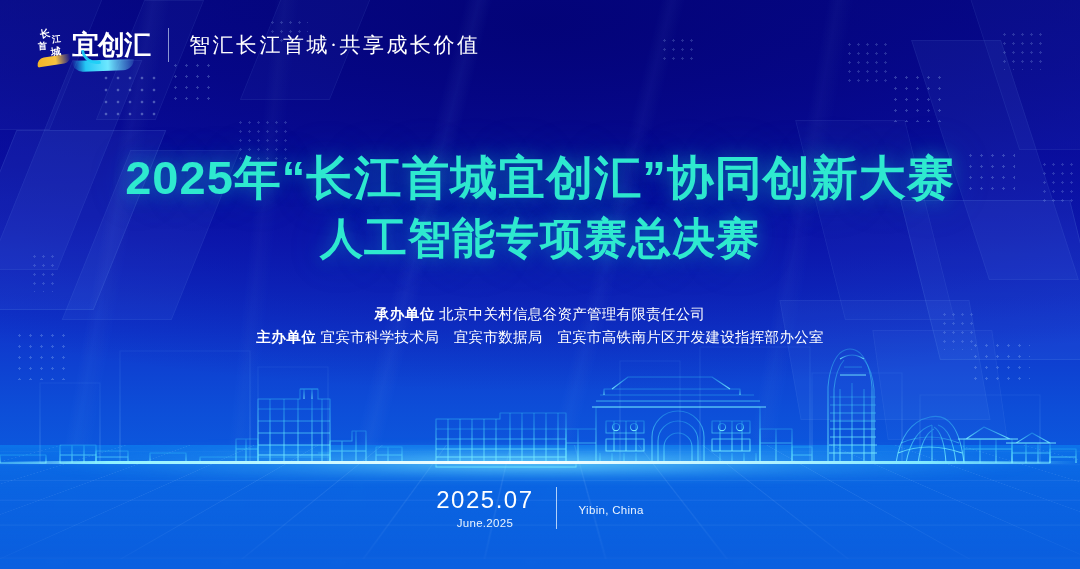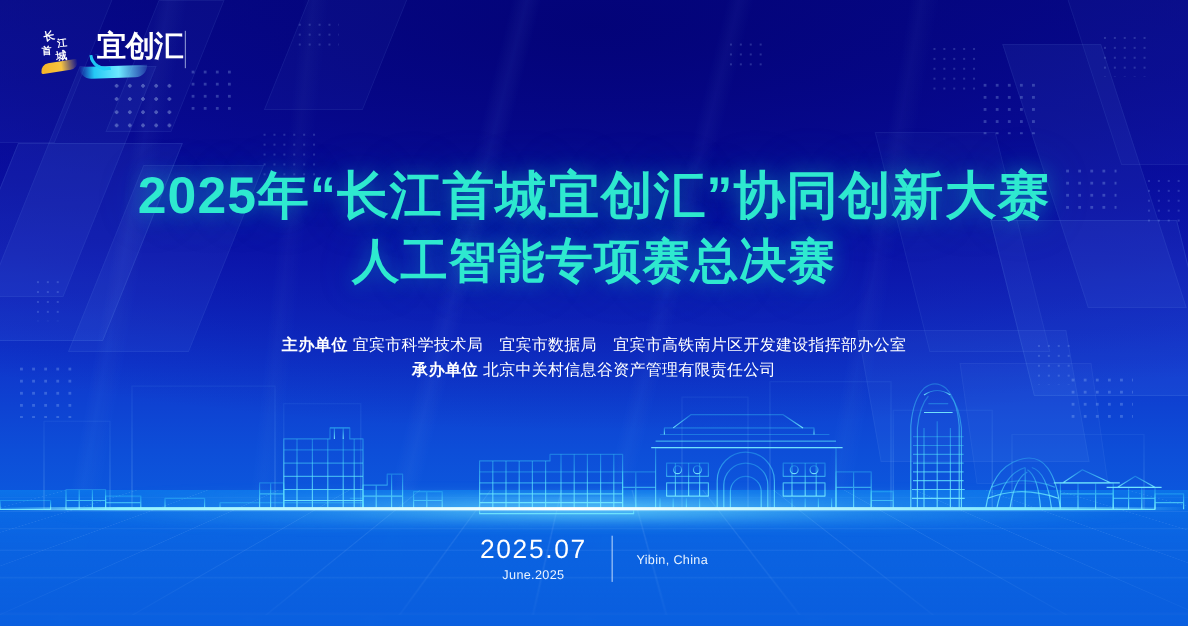--- a/index.html
+++ b/index.html
@@ -91,23 +91,23 @@
   .cal1 { left:2px;  top:5px;  font-size:10px; transform:rotate(-12deg); }
   .cal2 { left:14px; top:11px; font-size:9px;  transform:rotate(-6deg); }
   .cal3 { left:0px;  top:18px; font-size:9px;  transform:rotate(-4deg); }
   .cal4 { left:13px; top:23px; font-size:10px; transform:rotate(-9deg); }
   .brush {
     position:absolute; left:-1px; bottom:1px; width:34px; height:9px;
     background:linear-gradient(90deg,#f5b427 0%,#f7c440 55%,rgba(247,196,64,0) 100%);
     border-radius:9px 2px 9px 2px; transform:rotate(-9deg);
   }
   .logo-word {
-    position:relative; margin-left:18px; color:#ffffff; font-size:27px; font-weight:700;
+    position:relative; margin-left:2px; color:#ffffff; font-size:27px; font-weight:700;
     letter-spacing:-1px; line-height:1; white-space:nowrap;
-    font-family:Liberation Mono, monospace;
+    font-family:Liberation Sans, sans-serif;
   }
   .logo-swoosh {
     position:absolute; left:34px; bottom:-3px; width:62px; height:11px;
     background:linear-gradient(90deg, rgba(31,220,255,0) 0%, #24c8f5 22%, #6ee8ff 58%, rgba(110,232,255,.15) 100%);
     border-radius:0 0 30px 30px; transform:rotate(-2deg);
   }
   .logo-swoosh2 {
     position:absolute; left:44px; bottom:3px; width:18px; height:16px;
     border-bottom:3px solid #1fd0f7; border-left:3px solid #1fd0f7;
     border-radius:0 0 0 16px; transform:rotate(-8deg); opacity:.95;
@@ -309,35 +309,36 @@
         <span class="cal cal4">城</span>
         <span class="brush"></span>
       </div>
       <div class="logo-word">宜创汇</div>
       <span class="logo-swoosh"></span>
       <span class="logo-swoosh2"></span>
     </div>
 
     <div class="divider-v"></div>
 
+    <div class="tagline">智汇长江首城·共享成长价值</div>
   </div>
 
   <div class="titles">
     <div class="title-l1">2025年“长江首城宜创汇”协同创新大赛</div>
     <div class="title-l2">人工智能专项赛总决赛</div>
   </div>
 
   <div class="orgs">
     <div class="org-row">
+      <span class="org-label">承办单位</span>
+      <span class="org-value">北京中关村信息谷资产管理有限责任公司</span>
+    </div>
+    <div class="org-row">
       <span class="org-label">主办单位</span>
       <span class="org-value">宜宾市科学技术局　宜宾市数据局　宜宾市高铁南片区开发建设指挥部办公室</span>
-    </div>
-    <div class="org-row">
-      <span class="org-label">承办单位</span>
-      <span class="org-value">北京中关村信息谷资产管理有限责任公司</span>
     </div>
   </div>
 
   <div class="footer">
     <div class="f-col">
       <span class="f-cn">2025.07</span>
       <span class="f-en">June.2025</span>
     </div>
     <div class="f-div"></div>
     <div class="f-col cn-place">

